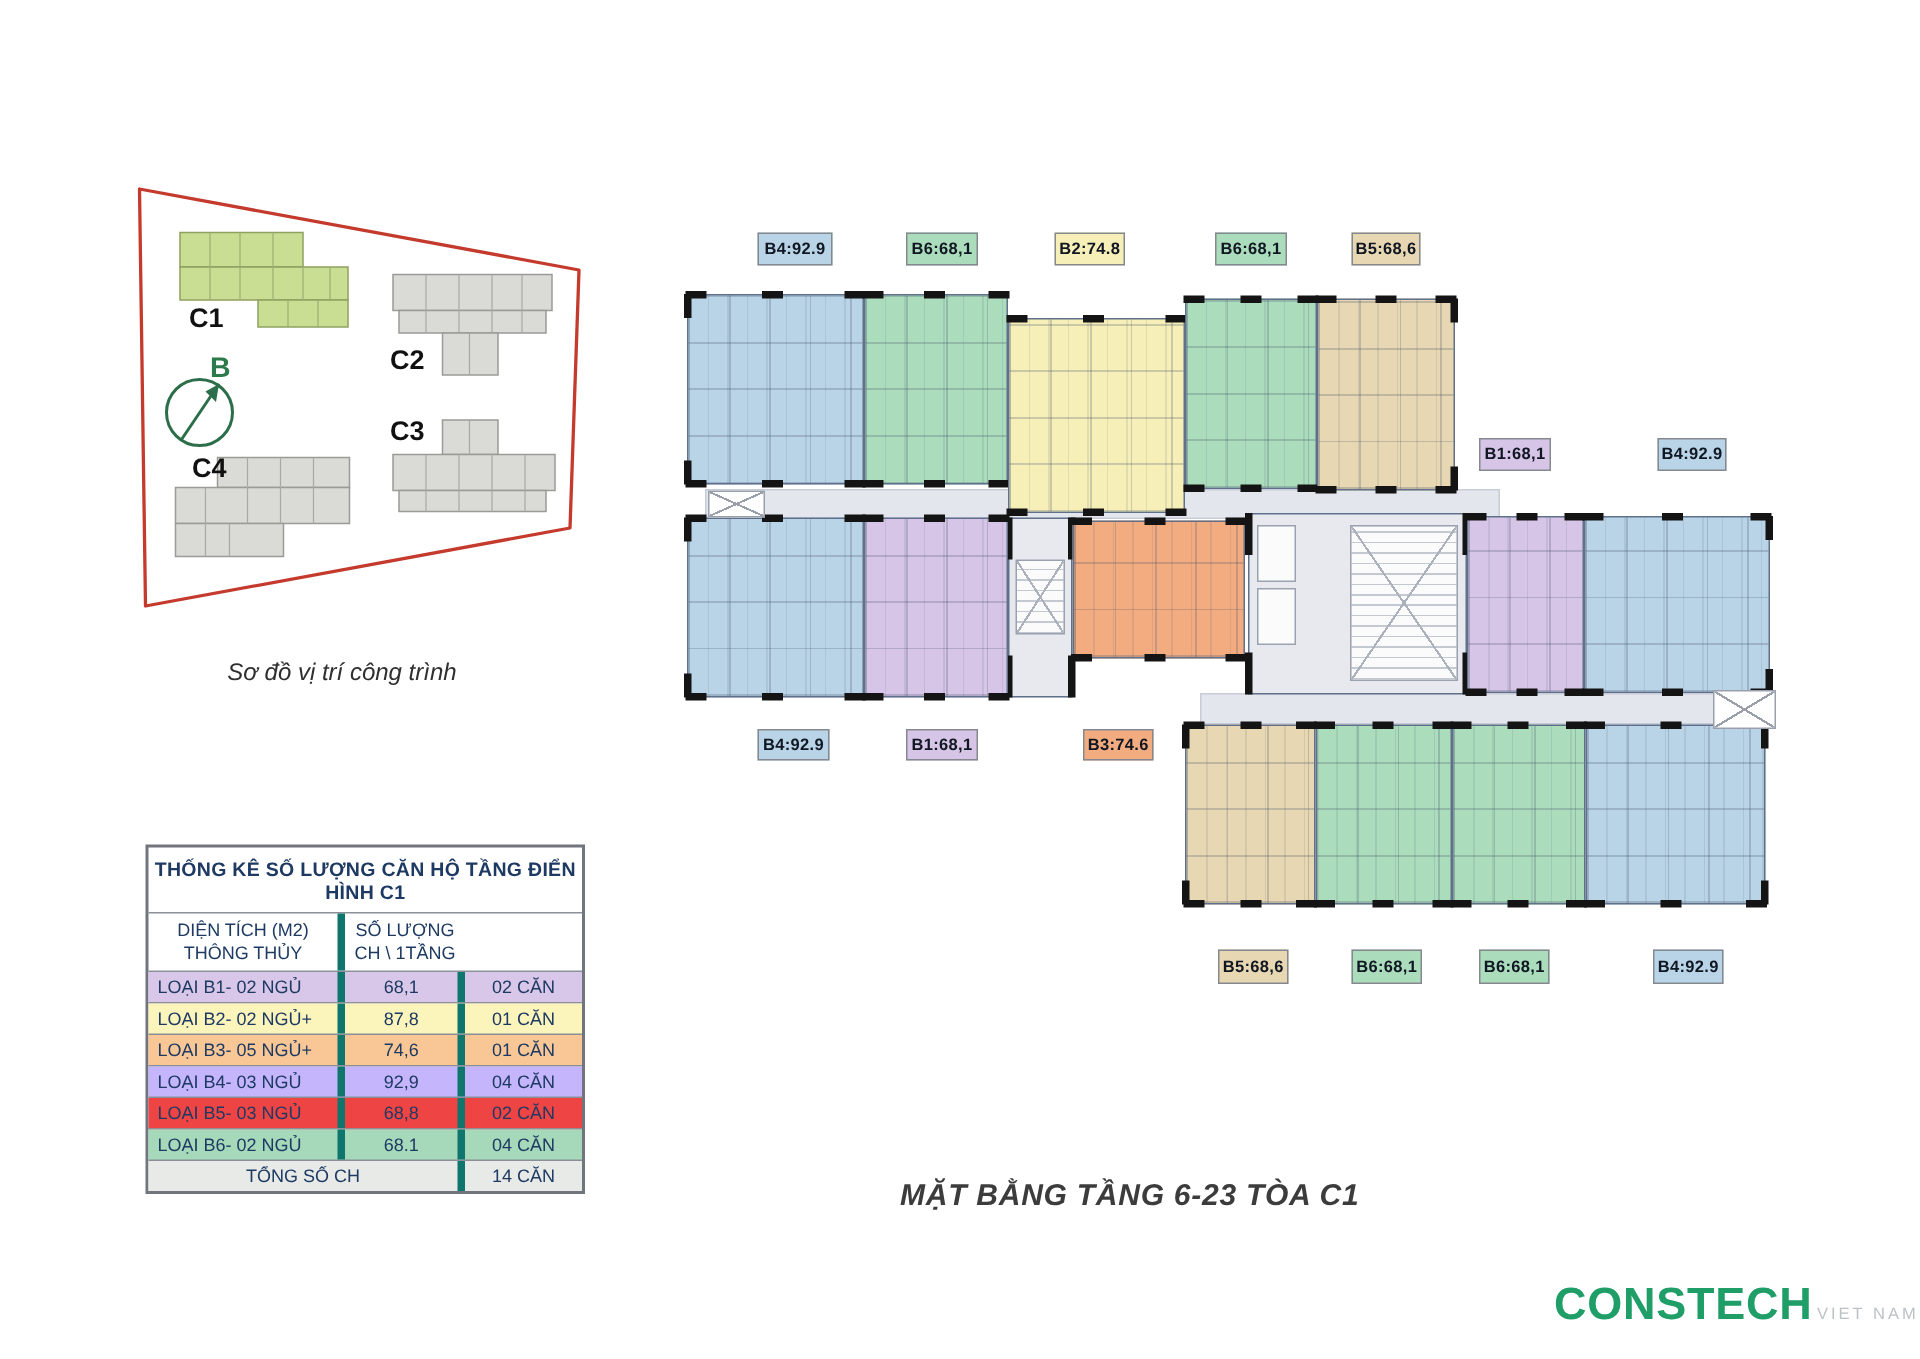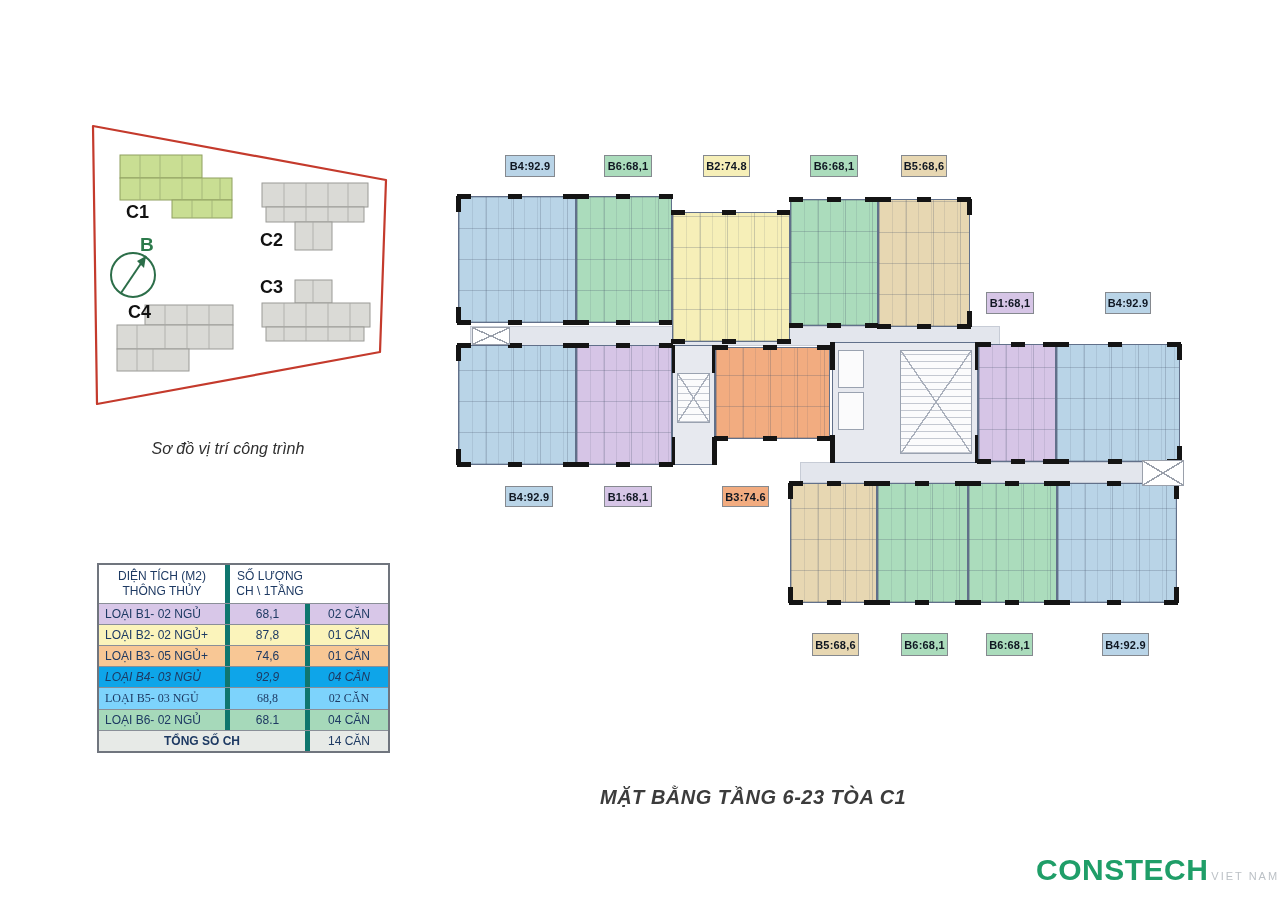--- a/index.html
+++ b/index.html
@@ -17,21 +17,21 @@
   #stat-title{font-weight:bold;font-size:13px;text-align:center;padding:7px 2px 6px 2px;
     border-bottom:1px solid #8a8f98;letter-spacing:.2px;}
   .trow{display:grid;grid-template-columns:131px 80px 78px;border-bottom:1px solid #8a8f98;}
   .trow:last-child{border-bottom:none;}
   .tcell{padding:3px 6px;font-size:12px;border-right:5px solid #0f766e;display:flex;
     align-items:center;box-sizing:border-box;min-height:20px;}
   .tcell:last-child{border-right:none;}
   .tcell.center{justify-content:center;text-align:center;}
   .hdr .tcell{font-size:12px;line-height:15px;padding-top:4px;padding-bottom:4px;}
   .hdr .two{flex-direction:column;justify-content:center;}
-  .span2{grid-column:1 / 3;justify-content:center;font-weight:bold;}
+  .span2{grid-column:1 / 3;justify-content:center;}
 
   
   #floorplan{position:absolute;left:0;top:0;width:1280px;height:906px;}
   .corridor{position:absolute;background:#e3e6ed;border:1px solid #c7ccd6;box-sizing:border-box;}
   .unit{position:absolute;box-sizing:border-box;border:1px solid #61708a;
     background-image:
       repeating-linear-gradient(90deg, rgba(70,82,105,.25) 0 1px, transparent 1px 27px),
       repeating-linear-gradient(0deg, rgba(70,82,105,.25) 0 1px, transparent 1px 31px),
       repeating-linear-gradient(90deg, rgba(70,82,105,.12) 0 1px, transparent 1px 13px);}
   .core{position:absolute;box-sizing:border-box;background:#e7e9ef;border:1px solid #61708a;}
@@ -105,20 +105,21 @@
     <text x="38" y="106" font-size="18" font-weight="bold" fill="#111" font-family="Liberation Sans, sans-serif">C1</text>
     <text x="172" y="134" font-size="18" font-weight="bold" fill="#111" font-family="Liberation Sans, sans-serif">C2</text>
     <text x="172" y="181" font-size="18" font-weight="bold" fill="#111" font-family="Liberation Sans, sans-serif">C3</text>
     <text x="40" y="206" font-size="18" font-weight="bold" fill="#111" font-family="Liberation Sans, sans-serif">C4</text>
     <text x="52" y="139" font-size="19" font-weight="bold" fill="#2c7a4b" font-family="Liberation Sans, sans-serif">B</text>
   </svg>
 
   <div id="site-caption">Sơ đồ vị trí công trình</div>
 
   <div id="stat-table">
+    <div id="stat-title">THỐNG KÊ SỐ LƯỢNG CĂN HỘ TẦNG ĐIỂN HÌNH C1</div>
     <div class="trow hdr">
       <div class="tcell center two">
         <span>DIỆN TÍCH (M2)</span>
         <span>THÔNG THỦY</span>
       </div>
       <div class="tcell center two">
         <span>SỐ LƯỢNG</span>
         <span>CH \ 1TẦNG</span>
       </div>
     </div>
@@ -131,26 +132,26 @@
         <div class="trow" style="background: rgb(251, 244, 187);">
           <div class="tcell">LOẠI B2- 02 NGỦ+</div>
           <div class="tcell center">87,8</div>
           <div class="tcell center">01 CĂN</div>
         </div>
         <div class="trow" style="background: rgb(248, 199, 149);">
           <div class="tcell">LOẠI B3- 05 NGỦ+</div>
           <div class="tcell center">74,6</div>
           <div class="tcell center">01 CĂN</div>
         </div>
-        <div class="trow" style="background: #0ea5e9; font-style: italic;">
+        <div class="trow" style="background: #c4b5fd;">
           <div class="tcell">LOẠI B4- 03 NGỦ</div>
           <div class="tcell center">92,9</div>
           <div class="tcell center">04 CĂN</div>
         </div>
-        <div class="trow" style="background: #7dd3fc; font-family: Liberation Serif, serif;">
+        <div class="trow" style="background: #ef4444;">
           <div class="tcell">LOẠI B5- 03 NGỦ</div>
           <div class="tcell center">68,8</div>
           <div class="tcell center">02 CĂN</div>
         </div>
         <div class="trow" style="background: rgb(166, 217, 186);">
           <div class="tcell">LOẠI B6- 02 NGỦ</div>
           <div class="tcell center">68.1</div>
           <div class="tcell center">04 CĂN</div>
         </div>
         <div class="trow" style="background: rgb(231, 234, 231);">

